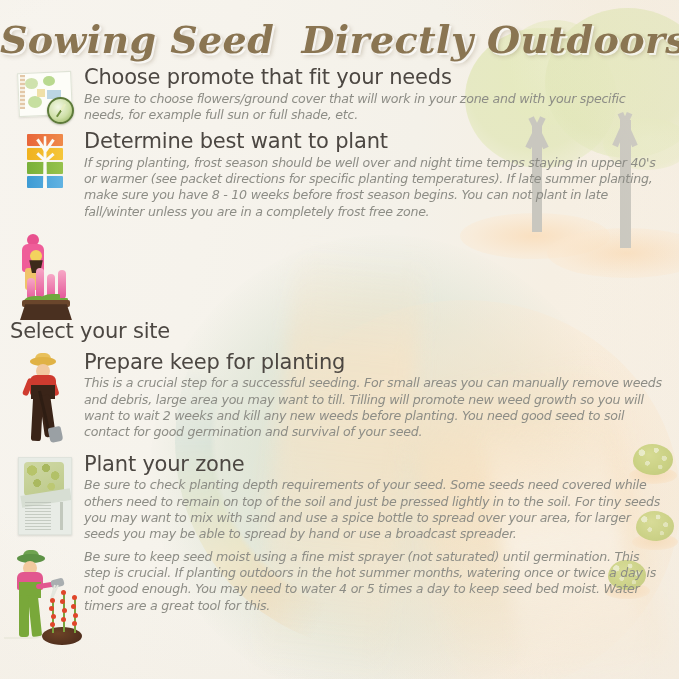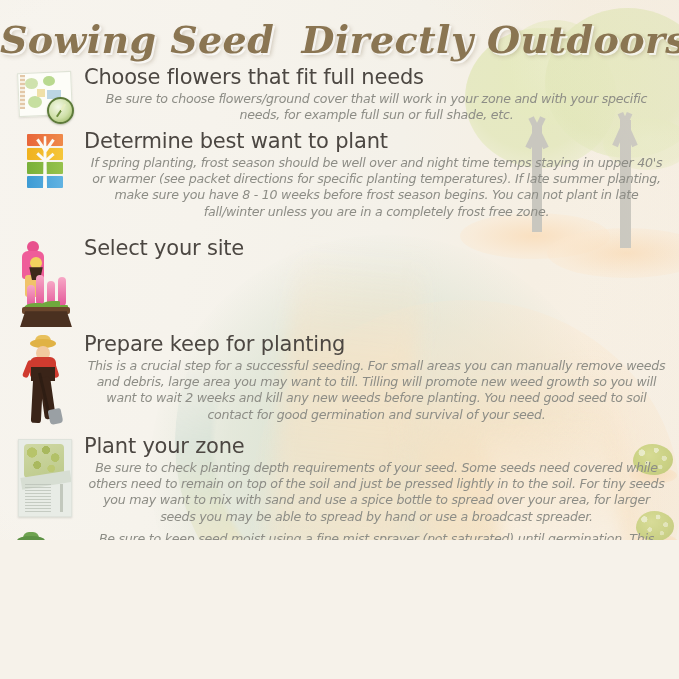--- a/index.html
+++ b/index.html
@@ -2,21 +2,21 @@
 <html><head>
 <meta charset="utf-8">
 <style>
   html,body{margin:0;padding:0;}
   body{
     width:679px;height:679px;overflow:hidden;
     font-family:"Liberation Sans", sans-serif;
     background:#f6f2ea;
   }
   #poster{
-    position:relative;width:679px;height:540px;overflow:hidden;
+    position:relative;width:679px;height:679px;overflow:hidden;
     background:
       linear-gradient(100deg,#f7f4ee 0%,#f6f3ec 30%,#f4f1e9 55%,#f6efe3 75%,#f8f1e6 100%);
   }
 
   
   .bg{position:absolute;pointer-events:none;}
 
   .wash-green{
     left:150px;top:235px;width:470px;height:470px;
     background:radial-gradient(ellipse at 50% 50%, rgba(206,219,198,.85) 0%, rgba(214,224,206,.55) 48%, rgba(226,231,214,0) 72%);
@@ -110,27 +110,27 @@
   }
   .txt{flex:1 1 auto;padding-left:2px;}
   .head{
     font-family:"DejaVu Sans", sans-serif;
     font-size:21px;color:#4c4742;line-height:1.12;letter-spacing:-.2px;
     margin:0 0 1px 0;font-weight:normal;
   }
   .body{
     font-family:"DejaVu Sans", sans-serif;
     font-style:italic;font-size:12.6px;line-height:1.30;color:#8d8d86;
-    margin:0;letter-spacing:-.25px;text-align:center;
+    margin:0;letter-spacing:-.25px;
   }
 
   
   #step-0{margin-top:0px;}
   #step-1{margin-top:7px;}
-  #step-2{margin-top:17px;}
+  #step-2{margin-top:10px;flex-direction:column;}
   #step-3{margin-top:6px;}
   #step-4{margin-top:8px;}
   #step-5{margin-top:6px;}
 
   
   .ic{position:relative;display:block;}
 
   
   .ic-plan{width:56px;height:52px;}
   .ic-plan .sheet{
@@ -288,21 +288,21 @@
           <span class="plot" style="left:11px;top:26px;width:14px;height:12px;background:#c6dfa0;"></span>
           <span class="bar" style="left:3px;top:5px;width:5px;height:34px;background:repeating-linear-gradient(180deg,#e3c8a8 0 2px,#f6efe2 2px 4px);"></span>
           <span class="bar" style="left:30px;top:20px;width:14px;height:9px;background:#bcd6e4;"></span>
           <span class="bar" style="left:20px;top:19px;width:8px;height:8px;background:#f0e0a8;"></span>
           <span class="compass">
               <span class="needle"></span>
             </span>
         </span>
       </div>
       <div class="txt">
-        <h2 class="head">Choose flowers that fit full needs</h2>
+        <h2 class="head">Choose promote that fit your needs</h2>
         <p class="body">Be sure to choose flowers/ground cover  that will work in your zone and with your specific needs, for example full sun or full shade, etc.</p>
       </div>
     </div>
 
     <div class="step" id="step-1">
       <div class="icon-wrap">
         <span class="ic ic-seasons">
           <span class="band s1"></span>
             <span class="band s2"></span>
           <span class="band s3"></span>

